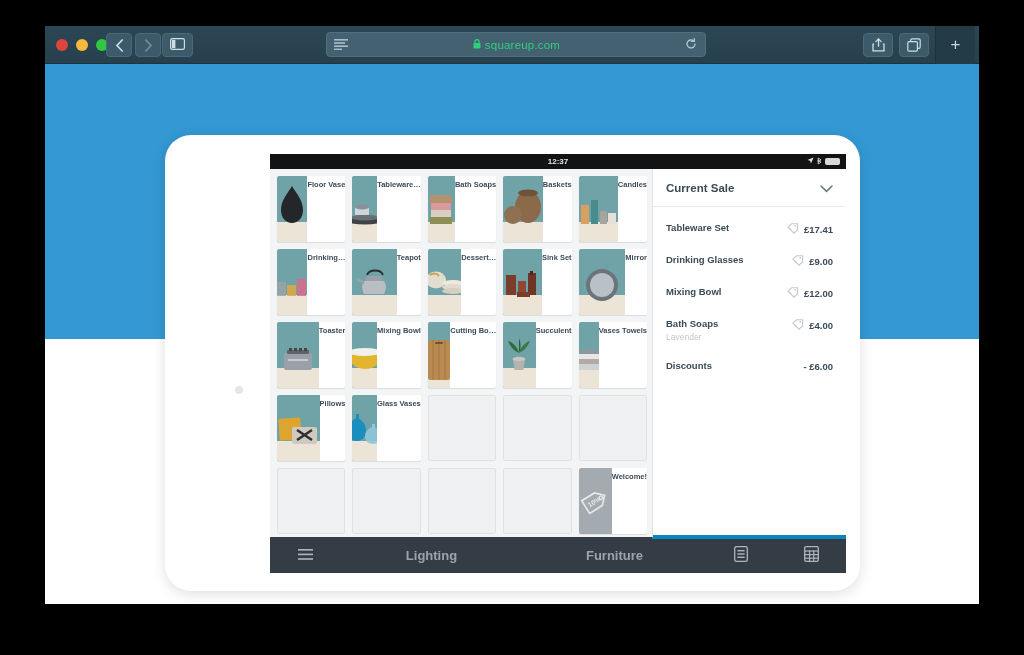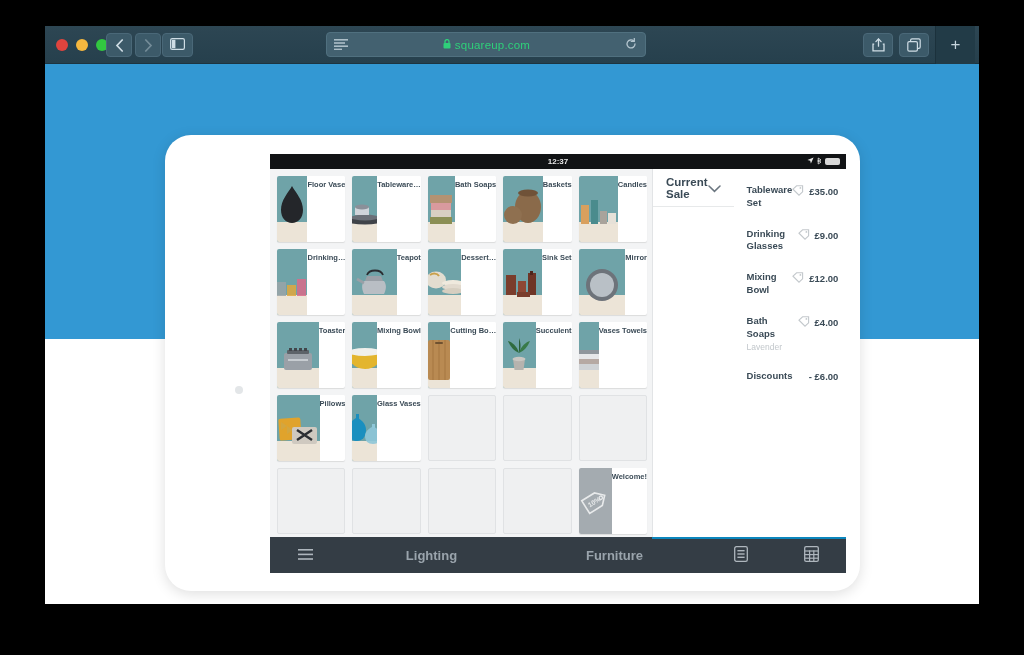--- a/index.html
+++ b/index.html
@@ -74,21 +74,21 @@
     border: 1px solid #4a6878;
     display: flex;
     align-items: center;
     justify-content: center;
   }
 
   #url-bar {
     position: absolute;
     left: 281px;
     top: 6px;
-    width: 320px;
+    width: 380px;
     height: 25px;
     border-radius: 4px;
     background: #436170;
     border: 1px solid #50707f;
     display: flex;
     align-items: center;
   }
   #reader-icon { margin-left: 7px; opacity: 0.75; }
   #url-text {
     flex: 1;
@@ -280,20 +280,21 @@
 
   
   .prop { position: absolute; bottom: 30%; }
 
   
   #sale-pane {
     width: 194px;
     background: #ffffff;
     border-left: 1px solid #e2e4e6;
     display: flex;
+    flex-direction: column;
   }
   #sale-header {
     height: 38px;
     border-bottom: 1px solid #e7e9ea;
     display: flex;
     align-items: center;
     justify-content: space-between;
     padding: 0 13px;
   }
   #sale-title {
@@ -759,21 +760,21 @@
 
               <div class="sale-row">
                 <div class="sale-name">Tableware Set</div>
                 <div class="sale-price">
                   <span>
                     <svg width="12" height="11" viewBox="0 0 12 11">
                         <path d="M1 4.2L4.6 0.8h6v6L7 10.2 1 4.2z" fill="none" stroke="#c3c8cc" stroke-width="1.1"></path>
                         <circle cx="8.4" cy="2.9" r="0.9" fill="#c3c8cc"></circle>
                       </svg>
                   </span>
-                  <span>£35.00</span>
+                  <span>£17.41</span>
                 </div>
               </div>
 
               <div class="sale-row">
                 <div class="sale-name">Drinking Glasses</div>
                 <div class="sale-price">
                   <span>
                     <svg width="12" height="11" viewBox="0 0 12 11">
                         <path d="M1 4.2L4.6 0.8h6v6L7 10.2 1 4.2z" fill="none" stroke="#c3c8cc" stroke-width="1.1"></path>
                         <circle cx="8.4" cy="2.9" r="0.9" fill="#c3c8cc"></circle>

